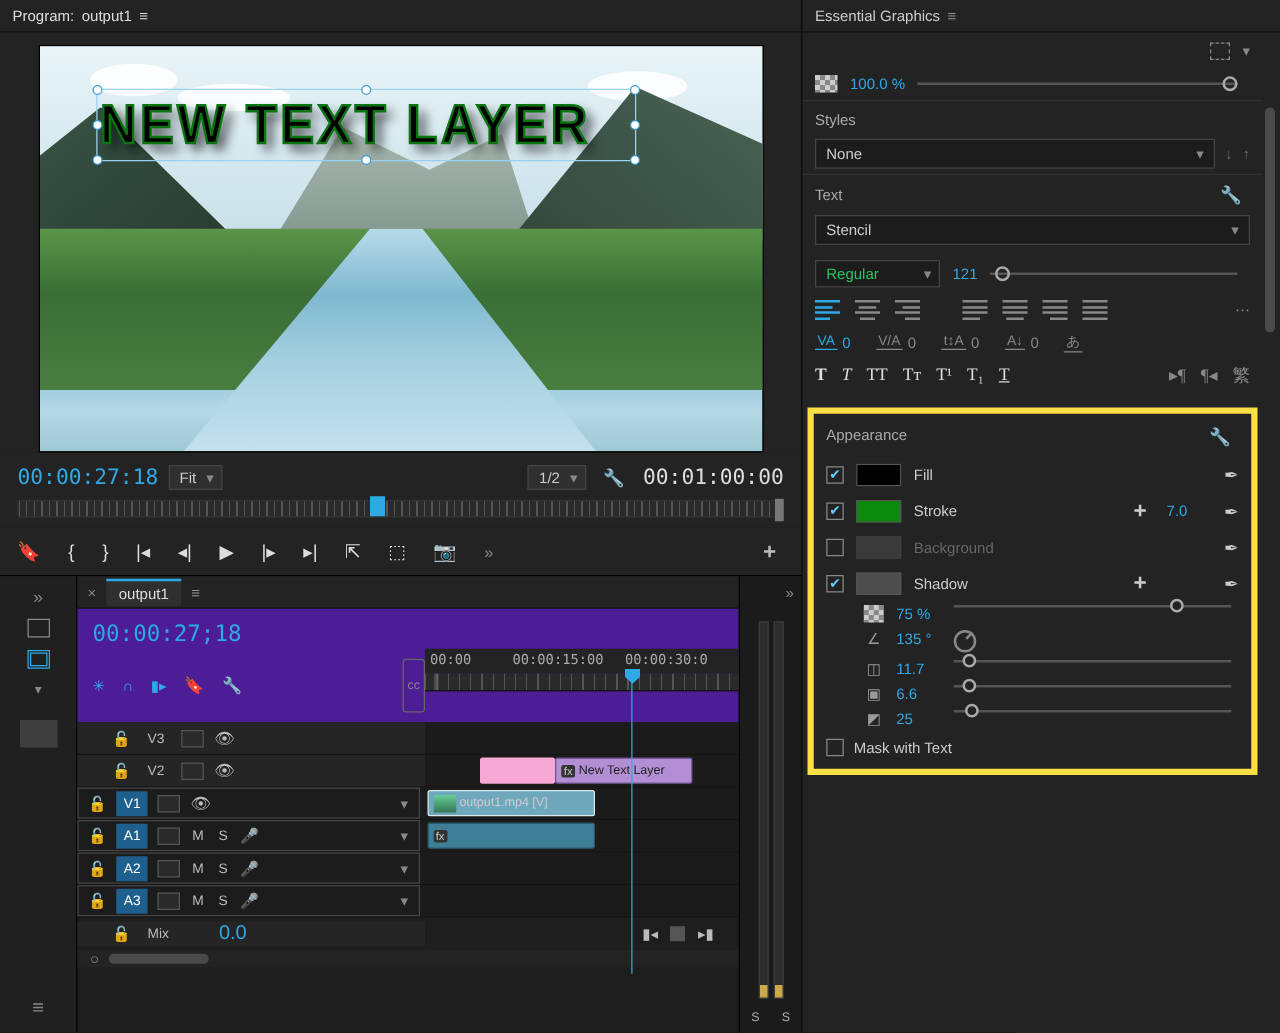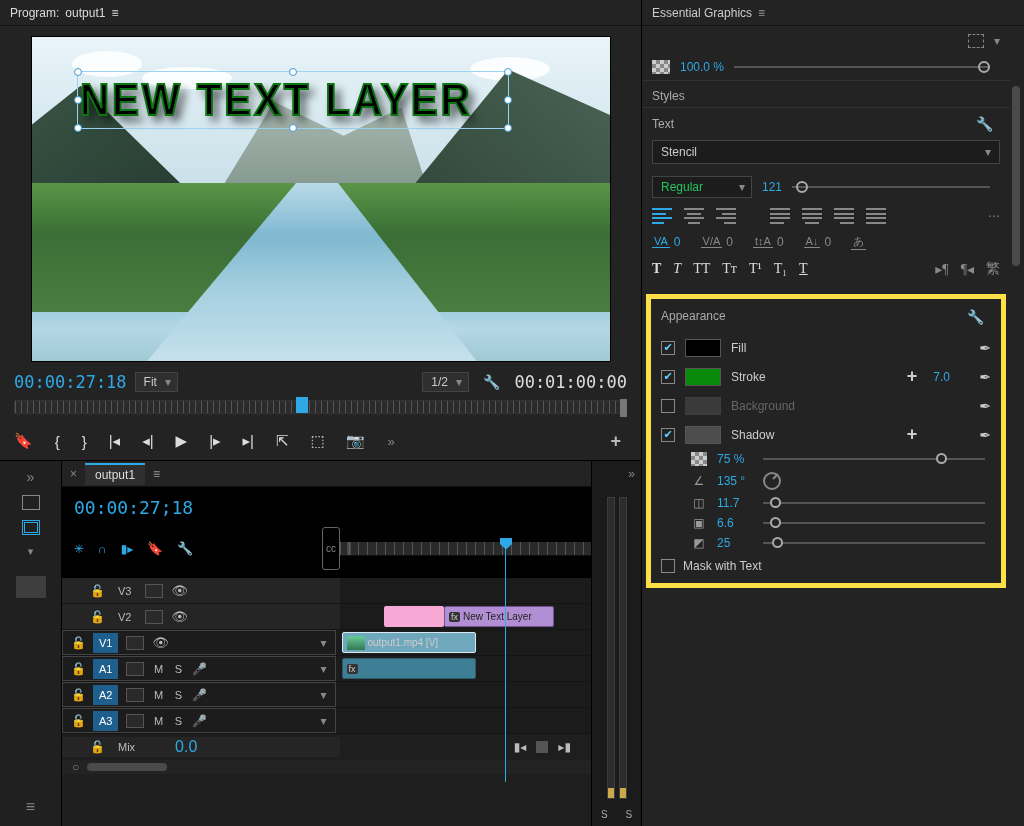--- a/index.html
+++ b/index.html
@@ -81,21 +81,21 @@
   .mini-col .micon{width:18px;height:15px;border:1px solid #888;}
   .mini-col .micon.blue{border-color:#2ea9e6;outline:1px solid #2ea9e6;outline-offset:-3px;}
   .mini-col .tri{color:#888;font-size:11px}
   .mini-col .thumb{width:30px;height:22px;background:#3e3e3e;margin-top:8px;}
   .mini-col .ham{color:#888;font-size:16px;margin-top:auto;margin-bottom:10px;}
 
   .timeline-panel{flex:1;display:flex;flex-direction:column;min-width:0;}
   .tl-tabs{height:26px;display:flex;align-items:center;padding:0 8px;gap:8px;border-bottom:1px solid #111;background:#232323;}
   .tl-tabs .x{color:#888;font-size:12px;}
   .tl-tabs .tab{color:#ddd;background:#2f2f2f;padding:3px 10px;border-top:2px solid #2ea9e6;}
-  .tl-head{display:flex;align-items:center;padding:6px 0 0 8px;background:#000000;}
+  .tl-head{display:flex;align-items:flex-start;padding:6px 0 0 8px;background:#4c1d95;}
   .tl-head-left{width:270px;}
   .tl-tc{color:#2ea9e6;font-family:monospace;font-size:18px;padding:4px 0 6px 4px;}
   .tl-toolrow{display:flex;gap:14px;align-items:center;padding:3px 0 8px 4px;color:#ccc;}
   .tl-toolrow .tspan{color:#2ea9e6}
   .tl-toolrow .gicon{color:#aaa;font-size:13px;}
   .cc{border:1px solid #666;border-radius:3px;padding:15px 3px;font-size:10px;color:#888;}
   .ruler{flex:1;min-width:0;padding-top:26px;}
   .ruler-row{height:20px;position:relative;font-family:monospace;font-size:11px;color:#aaa;background:#232323;}
   .rlbl{position:absolute;top:2px}
   .ruler-track{height:14px;background:#2a2a2a;position:relative;border-bottom:1px solid #111;}
@@ -180,21 +180,21 @@
   .cb.on::after{content:"✔";}
   .swatch{width:36px;height:18px;border:1px solid #555;}
   .swatch.black{background:#000;}
   .swatch.green{background:#0a8a0a;}
   .swatch.grey{background:#4d4d4d;}
   .applabel{color:#ccc;}
   .applabel.dis{color:#666;}
   .plus{color:#ccc;font-size:18px;margin-left:auto;margin-right:6px;cursor:pointer;font-weight:bold;}
   .eyedrop{color:#ccc;font-size:14px;cursor:pointer;}
   .rval{color:#2ea9e6;min-width:36px;}
-  .shadow-sub{padding:3px 4px 3px 34px;display:flex;align-items:center;gap:10px;}
+  .shadow-sub{padding:3px 4px 3px 34px;display:flex;align-items:flex-start;gap:10px;}
   .subicon{width:16px;height:14px;color:#999;display:inline-flex;align-items:center;justify-content:center;font-size:12px;}
   .subslider{flex:1;height:2px;background:#555;position:relative;margin-right:6px;}
   .subslider .knob{position:absolute;top:-5px;width:11px;height:11px;border:2px solid #aaa;border-radius:50%;background:#232323;}
   .dis-icon{opacity:.55}
   .mask-row{display:flex;align-items:center;gap:8px;padding:6px 4px 2px;}
 </style>
 </head>
 <body>
 
 <div class="left-col">
@@ -286,20 +286,25 @@
             <span class="tspan">✳</span>
             <span class="tspan">∩</span>
             <span class="tspan">▮▸</span>
             <span class="gicon">🔖</span>
             <span class="gicon">🔧</span>
             <span style="flex:1"></span>
             <span class="cc">cc</span>
           </div>
         </div>
         <div class="ruler">
+          <div class="ruler-row">
+            <span class="rlbl" style="left:4px">00:00</span>
+            <span class="rlbl" style="left:70px">00:00:15:00</span>
+            <span class="rlbl" style="left:160px">00:00:30:0</span>
+          </div>
           <div class="ruler-track">
             <div class="inpoint"></div>
             <div class="playhead"></div>
             <div class="playline"></div>
           </div>
         </div>
       </div>
 
       <div class="tracks">
 
@@ -437,20 +442,25 @@
       <span class="checker"></span>
       <span class="blueval">100.0 %</span>
       <div class="mini-slider">
           <div class="knob" style="right:0"></div>
         </div>
     </div>
 
     <div class="section-head">
         <span>Styles</span>
       </div>
+    <div class="select-row">
+      <div class="sel">None</div>
+      <span style="color:#666">↓</span>
+      <span style="color:#666">↑</span>
+    </div>
 
     <div class="section-head">
       <span>Text</span>
       <span class="wrench">🔧</span>
     </div>
     <div class="select-row">
       <div class="sel">Stencil</div>
     </div>
     <div class="text-tools">
       <div class="font-row">

